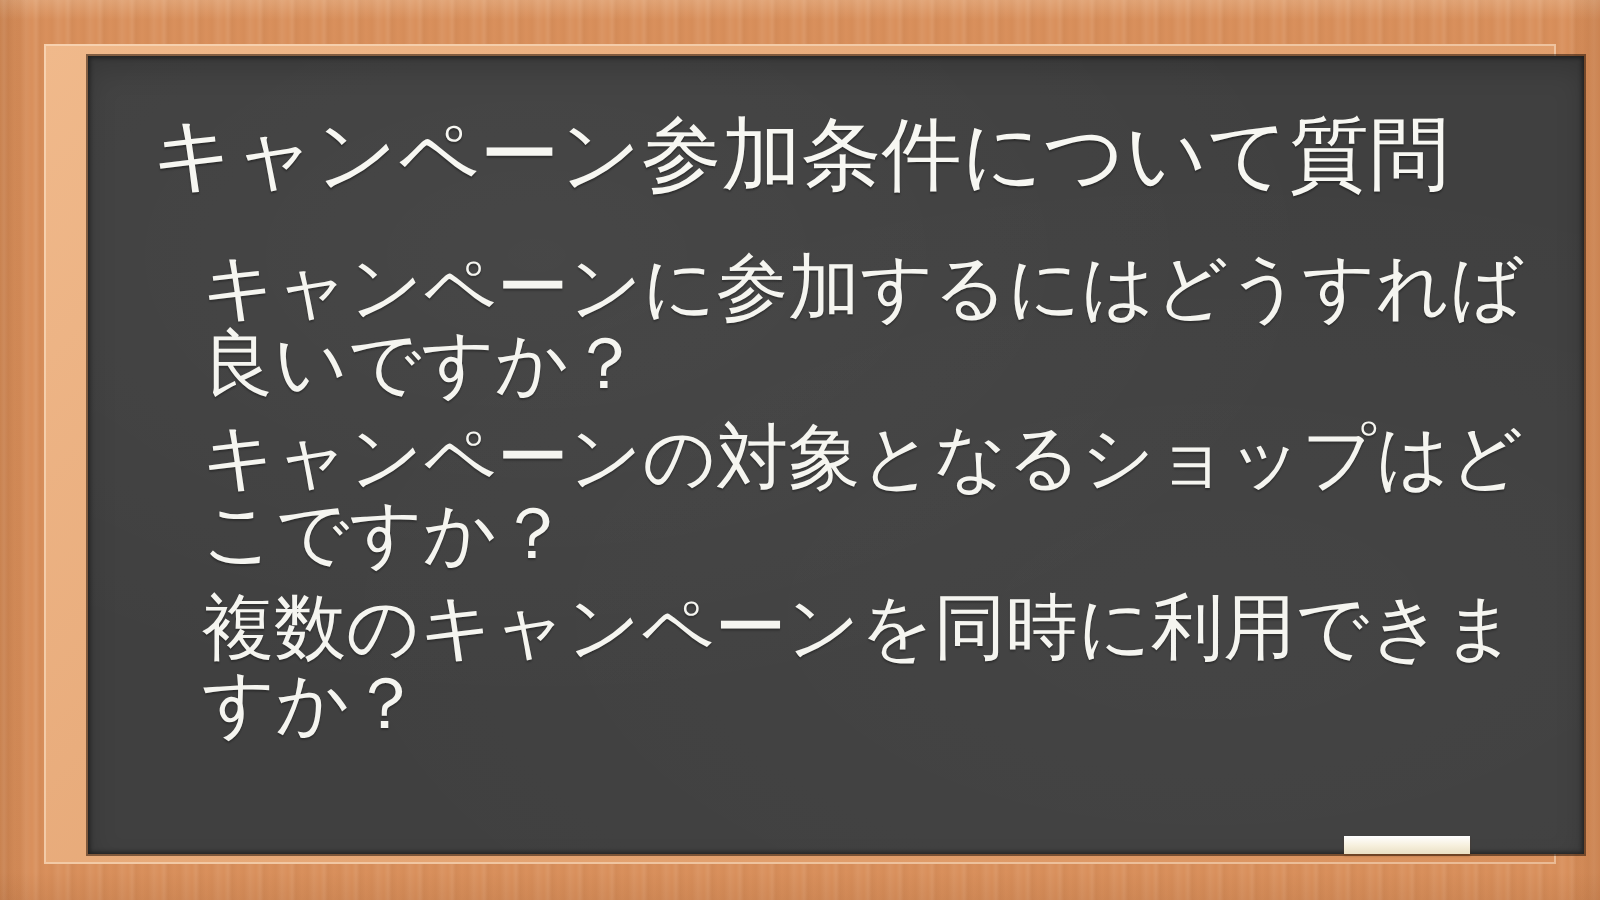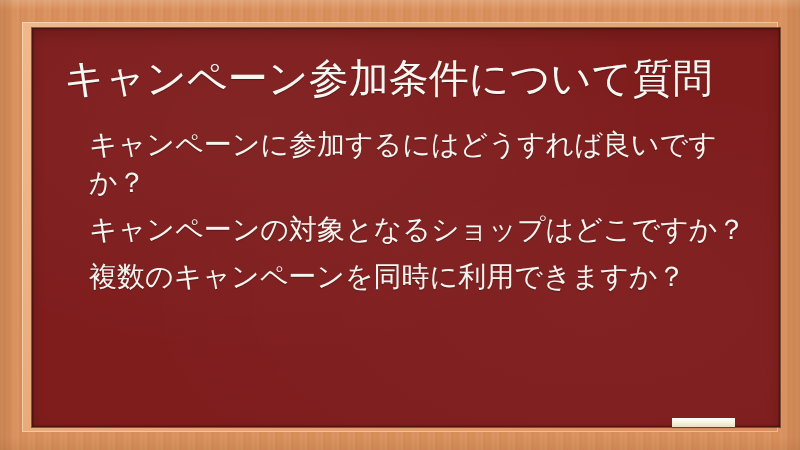--- a/index.html
+++ b/index.html
@@ -54,23 +54,23 @@
     position:absolute;
     left:22px; top:22px;
     width:756px; height:410px;
     background:linear-gradient(135deg,#f0b98b 0%, #e6a877 45%, #d9905c 100%);
     box-shadow: inset 0 0 0 1px rgba(255,240,220,0.45);
   }
 
   
   .board {
     position:absolute;
-    left:32px; top:28px;
+    left:44px; top:28px;
     width:748px; height:399px;
-    background:#7f1d1d;
+    background:#404040;
     box-shadow:
       inset 0 0 2px 1px rgba(0,0,0,0.45),
       inset 0 6px 14px rgba(0,0,0,0.18),
       0 0 0 1px rgba(40,20,8,0.55);
     overflow:hidden;
   }
 
   .board-noise {
     position:absolute;
     left:0; top:0; right:0; bottom:0;
@@ -98,21 +98,21 @@
   .q-list {
     position:absolute;
     left:57px;
     top:98px;
     width:662px;
     list-style:none;
   }
 
   .q-item {
     color:#f5f5f0;
-    font-size:28px;
+    font-size:36px;
     line-height:38px;
     font-weight:400;
     margin-bottom:9px;
     text-shadow:0 1px 1px rgba(0,0,0,0.30);
     word-break:break-all;
   }
 
   
   .chalk {
     position:absolute;

